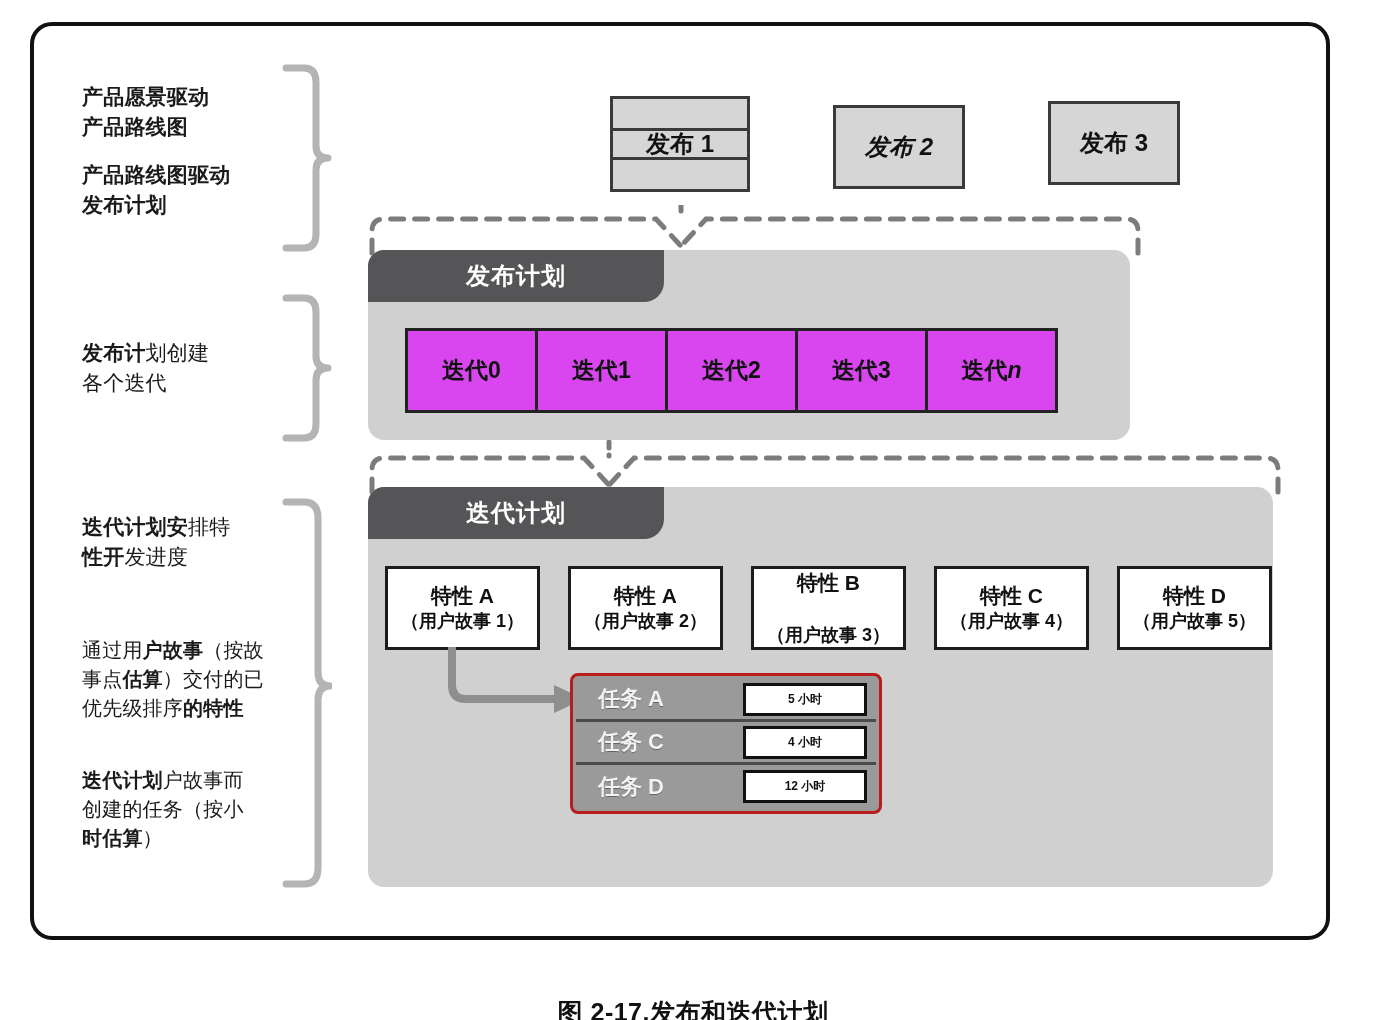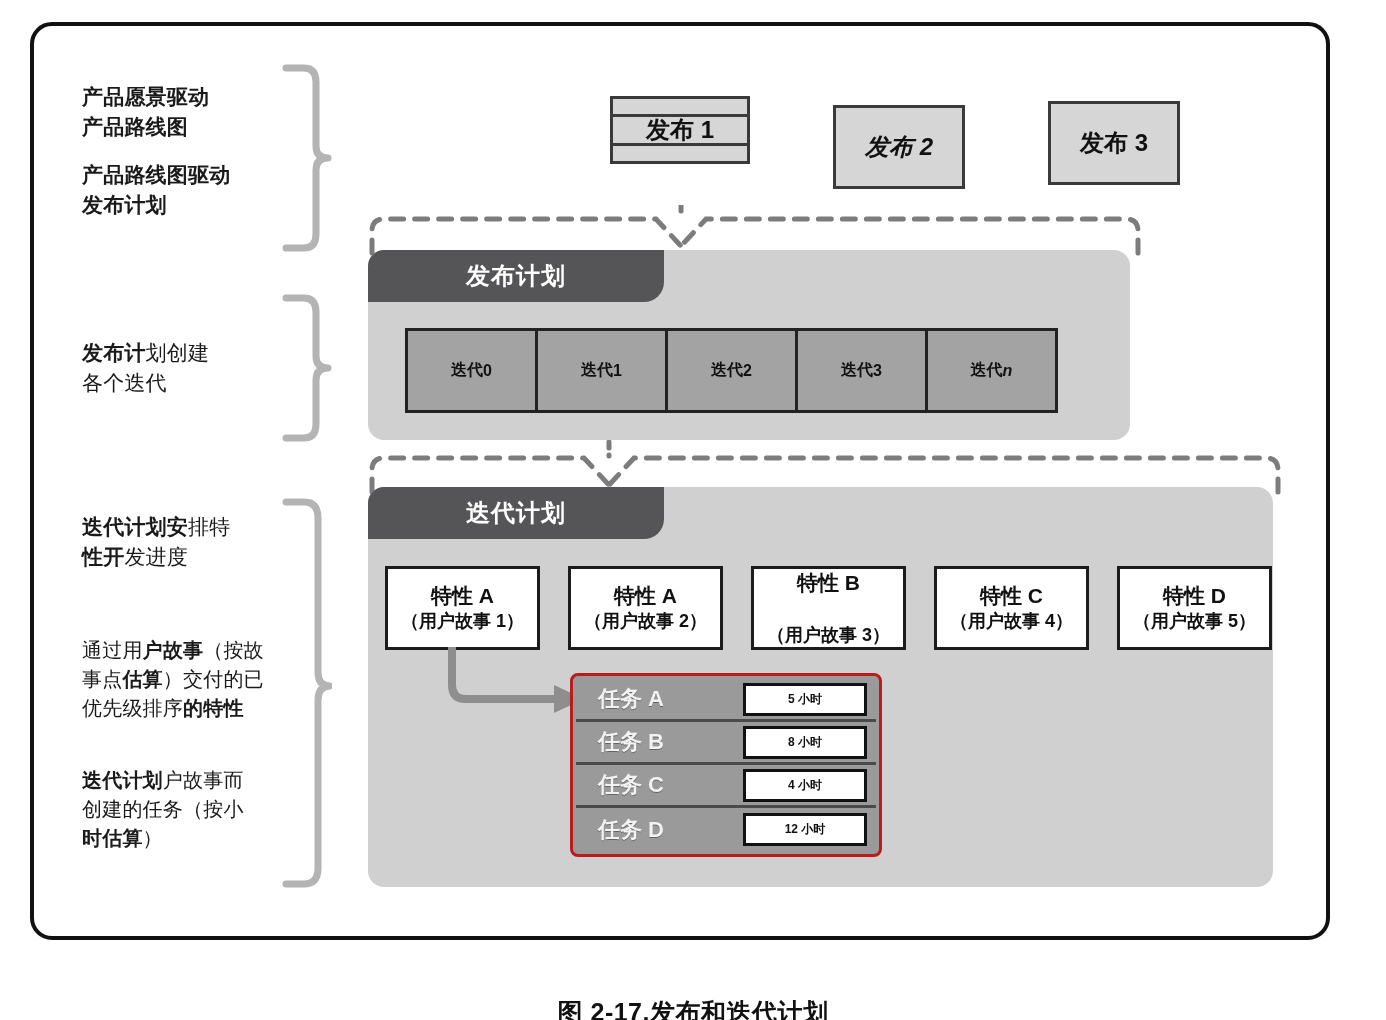--- a/index.html
+++ b/index.html
@@ -23,21 +23,21 @@
   #lbl-iteration-sched{left:82px;top:512px;width:205px;}
   #lbl-user-story{left:82px;top:636px;width:212px;font-size:20px;line-height:29px;}
   #lbl-tasks{left:82px;top:766px;width:212px;font-size:20px;line-height:29px;}
 
   
   .brace{position:absolute;}
 
   
   .rel-box{position:absolute;background:#d6d6d6;border:3px solid #3a3a3a;box-sizing:border-box;
      display:flex;align-items:center;justify-content:center;font-size:24px;font-weight:700;color:#111;}
-  #rel1{left:610px;top:96px;width:140px;height:68px;padding:0;flex-direction:column;}
+  #rel1{left:610px;top:96px;width:140px;height:96px;padding:0;flex-direction:column;}
   #rel1 .seg{width:100%;height:30px;box-sizing:border-box;}
   #rel1 .seg.mid{border-top:3px solid #3a3a3a;border-bottom:3px solid #3a3a3a;
      display:flex;align-items:center;justify-content:center;height:32px;}
   #rel2{left:833px;top:105px;width:132px;height:84px;font-style:italic;}
   #rel3{left:1048px;top:101px;width:132px;height:84px;}
 
   
   .dash-bracket{position:absolute;}
 
   
@@ -47,23 +47,23 @@
 
   .panel-tab{position:absolute;left:0;top:0;height:52px;background:#555557;
      border-top-left-radius:16px;border-bottom-right-radius:20px;
      display:flex;align-items:center;justify-content:center;
      color:#fff;font-size:24px;font-weight:700;letter-spacing:1px;}
   #tab-release{width:296px;}
   #tab-iteration{width:296px;}
 
   
   .iter-row{position:absolute;left:37px;top:78px;display:flex;}
-  .iter-cell{width:133px;height:85px;background:#a3a3a3;border:3px solid #222;
+  .iter-cell{width:133px;height:85px;background:#d946ef;border:3px solid #222;
      margin-left:-3px;box-sizing:border-box;display:flex;align-items:center;justify-content:center;
-     font-size:16px;font-weight:700;color:#111;}
+     font-size:23px;font-weight:700;color:#111;}
   .iter-cell:first-child{margin-left:0;}
   .iter-cell .it{font-style:italic;}
   .feat-box{position:absolute;width:155px;height:84px;background:#fff;border:3px solid #1c1c1c;
      box-sizing:border-box;display:flex;flex-direction:column;align-items:center;justify-content:center;}
   .feat-box .t1{font-size:21px;font-weight:700;color:#111;line-height:26px;}
   .feat-box .t2{font-size:18px;font-weight:700;color:#111;line-height:24px;}
 
   
   .task-list{position:absolute;left:202px;top:186px;width:312px;
      background:#9a9a9a;border:3px solid #b91c1c;border-radius:8px;box-sizing:border-box;padding:3px;}
@@ -210,24 +210,20 @@
       <path d="M24 0 V38 Q24 52 38 52 H128" fill="none" stroke="#8e8e8e" stroke-width="8" stroke-linecap="butt" stroke-linejoin="round"></path>
       <polygon points="126,38 156,52 126,66" fill="#8e8e8e"></polygon>
     </svg>
 
     <div class="task-list">
       <div class="task-row">
         <div class="task-name">任务 A</div>
         <div class="task-hours">5 小时</div>
       </div>
       <div class="task-row">
-        <div class="task-name">任务 B</div>
-        <div class="task-hours">8 小时</div>
-      </div>
-      <div class="task-row">
         <div class="task-name">任务 C</div>
         <div class="task-hours">4 小时</div>
       </div>
       <div class="task-row">
         <div class="task-name">任务 D</div>
         <div class="task-hours">12 小时</div>
       </div>
     </div>
   </div>
 

